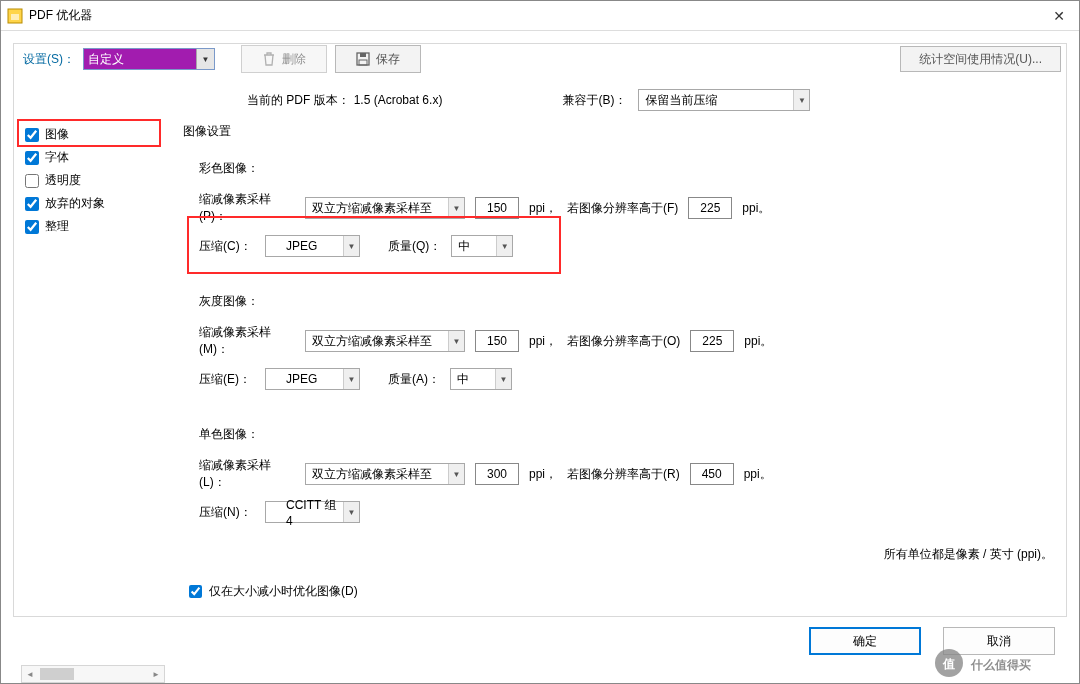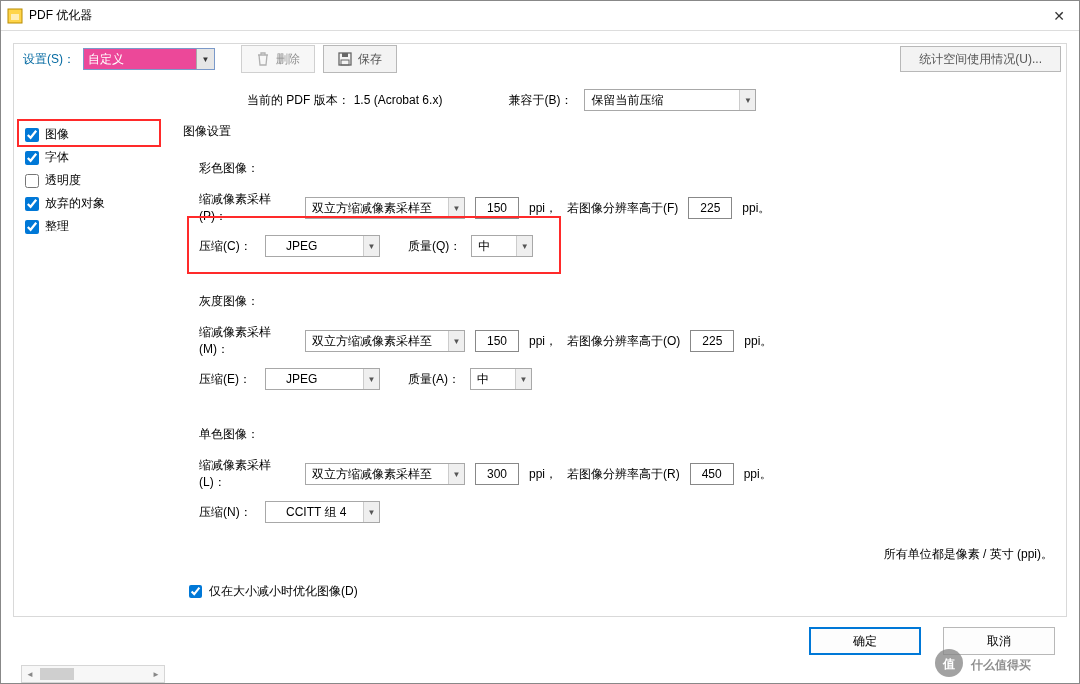--- a/index.html
+++ b/index.html
@@ -5,33 +5,33 @@
   * { box-sizing: border-box; font-family: "Microsoft YaHei", Tahoma, sans-serif; font-size: 12px; }
   body { margin: 0; background: #fff; color: #000; }
   .window { width: 1080px; height: 684px; position: relative; background: #fff; display: flex; flex-direction: column; border: 1px solid #888; }
   .titlebar { height: 30px; display: flex; align-items: center; background: #fff; border-bottom: 1px solid #ddd; }
   .titlebar .icon { width: 16px; height: 16px; margin: 0 6px; }
   .titlebar .title { flex: 1; }
   .titlebar .close { width: 40px; text-align: center; font-size: 14px; color: #333; }
 
   .toolbar { display: flex; align-items: center; padding: 14px 18px 12px 22px; gap: 8px; }
   .toolbar .spacer { flex: 1; }
-  .combo-preset { position: relative; width: 132px; height: 22px; border: 1px solid #7a99c9; background: #ec4899; color: #fff; display: flex; align-items: center; padding: 0 4px; }
+  .combo-preset { position: relative; width: 132px; height: 22px; border: 1px solid #7a99c9; background: #a21caf; color: #fff; display: flex; align-items: center; padding: 0 4px; }
   .combo-preset .dd { position: absolute; right: 0; top: 0; bottom: 0; width: 18px; background: #e6e6e6; color: #333; display: flex; align-items: center; justify-content: center; border-left: 1px solid #a8a8a8; font-size: 8px; }
-  .btn { display: inline-flex; align-items: center; gap: 6px; height: 28px; padding: 0 14px; background: #f3f3f3; border: 1px solid #b8b8b8; color: #555; }
+  .btn { display: inline-flex; align-items: center; gap: 6px; height: 28px; padding: 0 20px; background: #f3f3f3; border: 1px solid #b8b8b8; color: #555; }
   .btn.audit { height: 26px; padding: 0 18px; }
   .label { color: #0369a1; }
 
   .version-row { display: flex; align-items: center; padding: 4px 0 2px 246px; gap: 14px; }
-  .version-row .compat { margin-left: 52px; display: flex; align-items: center; gap: 12px; }
+  .version-row .compat { margin-left: 106px; display: flex; align-items: center; gap: 12px; }
   .select { height: 22px; border: 1px solid #a8a8a8; background: #fff; display: inline-flex; align-items: center; padding: 0 18px 0 6px; position: relative; min-width: 60px; }
   .select .dd { position: absolute; right: 0; top: 0; bottom: 0; width: 16px; display: flex; align-items: center; justify-content: center; font-size: 8px; color: #555; border-left: 1px solid #ccc; background: #efefef; }
   .select.w-compat { width: 172px; }
   .select.w-down  { width: 160px; }
-  .select.w-comp  { width: 115px; padding-left: 20px; }
+  .select.w-comp  { width: 95px; padding-left: 20px; }
   .select.w-qual  { width: 62px; }
 
   .body { display: flex; flex: 1; padding: 10px 20px 0 20px; gap: 18px; overflow: hidden; }
   .sidebar { width: 144px; position: relative; }
   .side-list { border: 0; }
   .side-item { display: flex; align-items: center; gap: 4px; padding: 3px 2px; position: relative; z-index: 2; }
   .side-item input[type=checkbox] { accent-color: #0078d7; width: 14px; height: 14px; margin: 0 2px 0 2px; }
   .red-box-side { position: absolute; left: -4px; top: -4px; width: 144px; height: 28px; border: 2px solid #ff2a2a; pointer-events: none; z-index: 3; }
   .side-scroll { position: absolute; left: 0; right: 0; bottom: 0; height: 18px; border: 1px solid #d6d6d6; background: #f7f7f7; display: flex; align-items: center; justify-content: space-between; }
   .side-scroll .arr { width: 16px; text-align: center; color: #888; font-size: 8px; }

